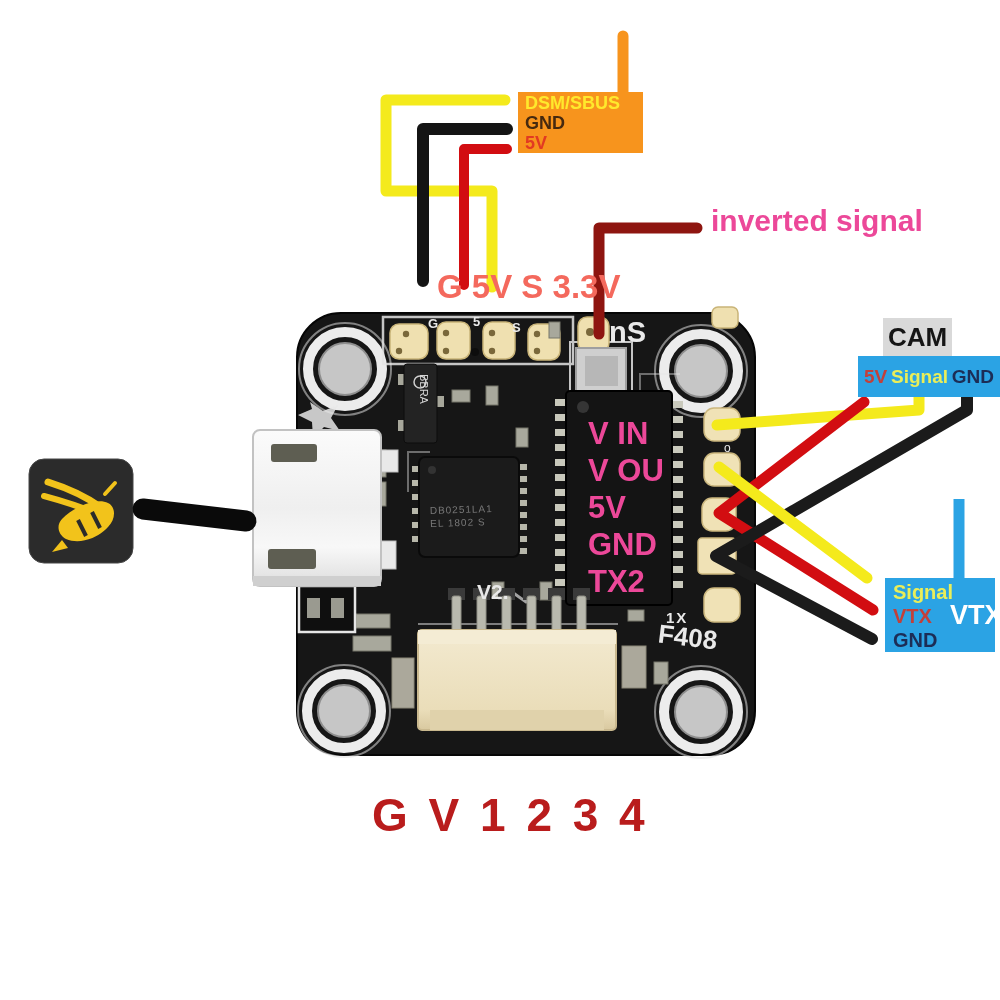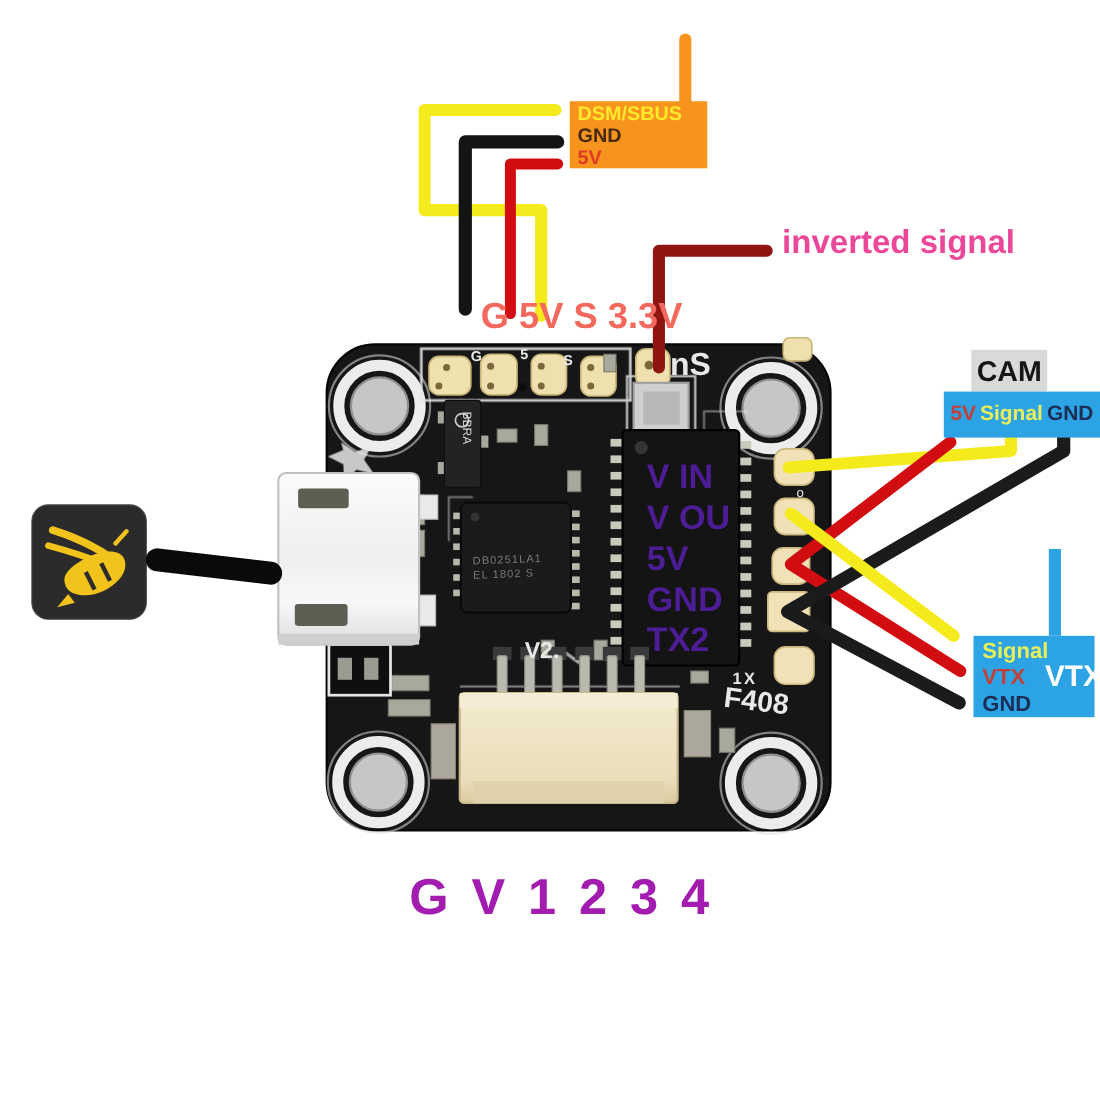--- a/index.html
+++ b/index.html
@@ -7,23 +7,23 @@
          font-family:"Liberation Sans", sans-serif;}
   #diagram-svg{position:absolute;left:0;top:0;}
   .abs{position:absolute;box-sizing:border-box;}
   
   .receiver-box{left:518px;top:92px;width:125px;height:61px;background:#F7941D;padding:1px 0 0 7px;}
   .receiver-box .l1{font-size:18px;font-weight:700;line-height:20px;color:#FFE92C;}
   .receiver-box .l2{font-size:18px;font-weight:700;line-height:20px;color:#46290F;}
   .receiver-box .l3{font-size:18px;font-weight:700;line-height:20px;color:#E23A22;}
   .inverted-label{left:711px;top:204px;font-size:30px;font-weight:700;color:#ec4899;white-space:nowrap;}
   .top-pins-label{left:389px;top:268px;font-size:33px;font-weight:700;color:#F4695D;white-space:nowrap;margin-left:48px;}
-  .bottom-pins-label{left:372px;top:788px;font-size:46px;font-weight:700;color:#a21caf;
+  .bottom-pins-label{left:372px;top:788px;font-size:46px;font-weight:700;color:#b91c1c;
                      letter-spacing:4px;white-space:nowrap;}
-  .overlay-lines{left:588px;top:415px;color:#4c1d95;font-weight:700;font-size:31px;line-height:37px;white-space:nowrap;}
+  .overlay-lines{left:588px;top:415px;color:#ec4899;font-weight:700;font-size:31px;line-height:37px;white-space:nowrap;}
   .cam-title-box{left:883px;top:318px;width:69px;height:38px;background:#D9D9D9;color:#151515;
                  font-size:26px;font-weight:600;display:flex;align-items:center;justify-content:center;}
   .cam-blue-box{left:858px;top:356px;width:142px;height:41px;background:#2BA3E4;display:flex;
                 align-items:center;justify-content:space-between;padding:0 6px;font-weight:700;font-size:19px;}
   .cam-blue-box .p0{color:#C2403A;}
   .cam-blue-box .p1{color:#EAEE58;}
   .cam-blue-box .p2{color:#1C2D56;}
   .vtx-blue-box{left:885px;top:578px;width:110px;height:74px;background:#2BA3E4;padding:2px 0 0 8px;}
   .vtx-blue-box .p0{color:#EAEE58;font-size:20px;font-weight:700;line-height:24px;}
   .vtx-blue-box .p1{color:#C2403A;font-size:20px;font-weight:700;line-height:24px;}

